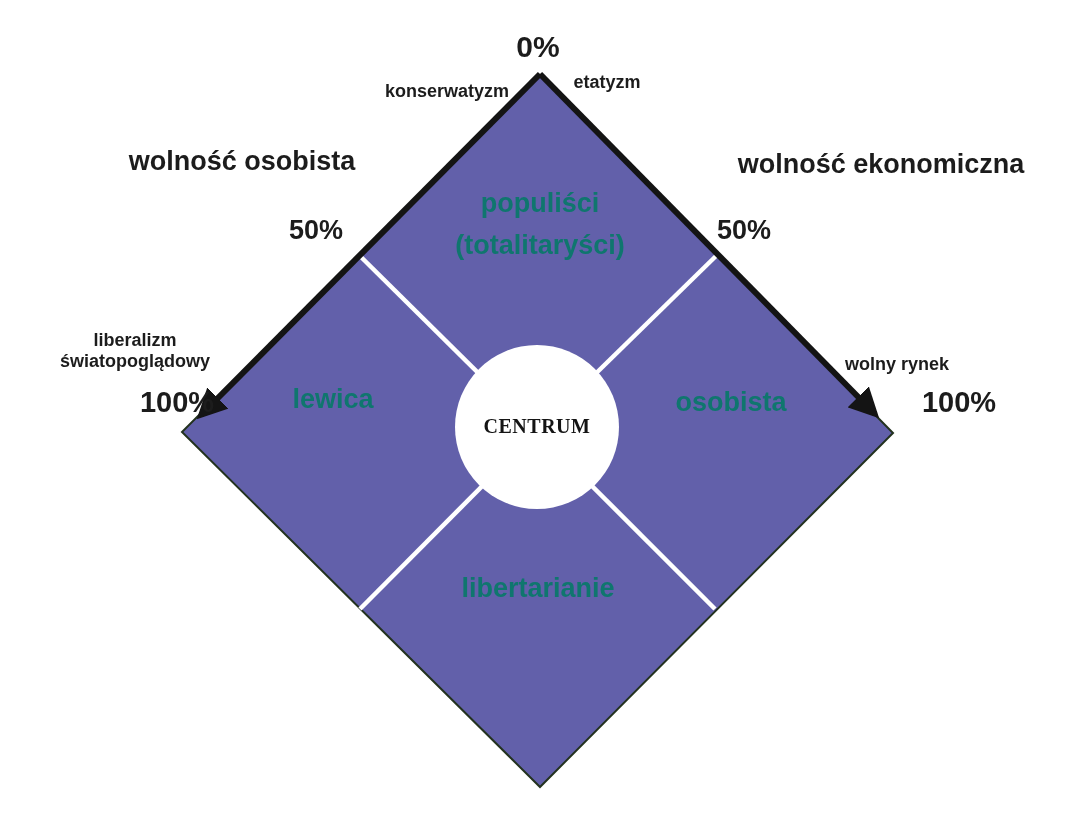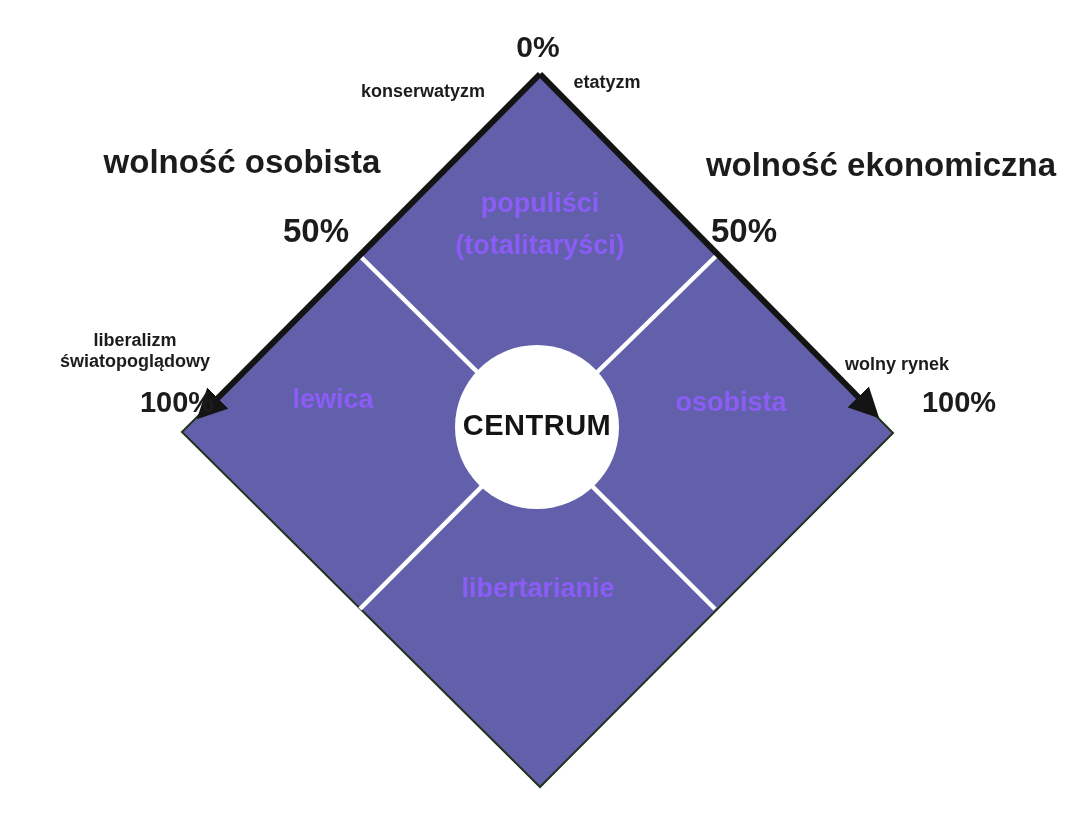--- a/index.html
+++ b/index.html
@@ -23,32 +23,33 @@
   .lbl {
     position: absolute;
     transform: translate(-50%, -50%);
     white-space: nowrap;
     font-weight: bold;
     color: #1c1c1c;
     text-align: center;
     line-height: 1.15;
   }
   .lbl.small  { font-size: 18px; }
-  .lbl.medium { font-size: 33px; }
+  .lbl.medium { font-size: 27px; }
   .lbl.big    { font-size: 30px; }
   .lbl.axis-end { font-size: 29px; margin-left: 36px; }
   .lbl.quad {
-    color: #8b5cf6;
+    color: #0f766e;
     font-size: 27px;
     line-height: 1.55;
   }
   .lbl.center-label {
     color: #141414;
-    font-size: 29px;
+    font-size: 20px;
     letter-spacing: 0.5px;
+    font-family: Liberation Serif, serif;
   }
 </style>
 </head>
 <body>
 
 <div class="stage">
 
   <svg width="1080" height="827" viewBox="0 0 1080 827">
     <defs>
       <marker id="arrowhead" markerWidth="5" markerHeight="5" refX="4" refY="2.5" orient="auto">
@@ -64,21 +65,21 @@
     <line x1="715" y1="609" x2="537" y2="431" stroke="#ffffff" stroke-width="4.5"></line>
 
     <circle cx="537" cy="427" r="82" fill="#ffffff"></circle>
 
     <line x1="540" y1="74" x2="201" y2="415" stroke="#141414" stroke-width="6" marker-end="url(#arrowhead)"></line>
     <line x1="540" y1="74" x2="875" y2="414" stroke="#141414" stroke-width="6" marker-end="url(#arrowhead)"></line>
   </svg>
 
   <div class="lbl big" style="left:538px; top:47px;">0%</div>
 
-  <div class="lbl small" style="left:423px; top:91px;">konserwatyzm</div>
+  <div class="lbl small" style="left:447px; top:91px;">konserwatyzm</div>
   <div class="lbl small" style="left:607px; top:82px;">etatyzm</div>
 
   <div class="lbl medium" style="left:242px; top:162px;">wolność osobista</div>
   <div class="lbl medium" style="left:881px; top:165px;">wolność ekonomiczna</div>
 
   <div class="lbl medium" style="left:316px; top:231px;">50%</div>
   <div class="lbl medium" style="left:744px; top:231px;">50%</div>
 
   <div class="lbl small" style="left:135px; top:351px;">
     <div>liberalizm</div>

